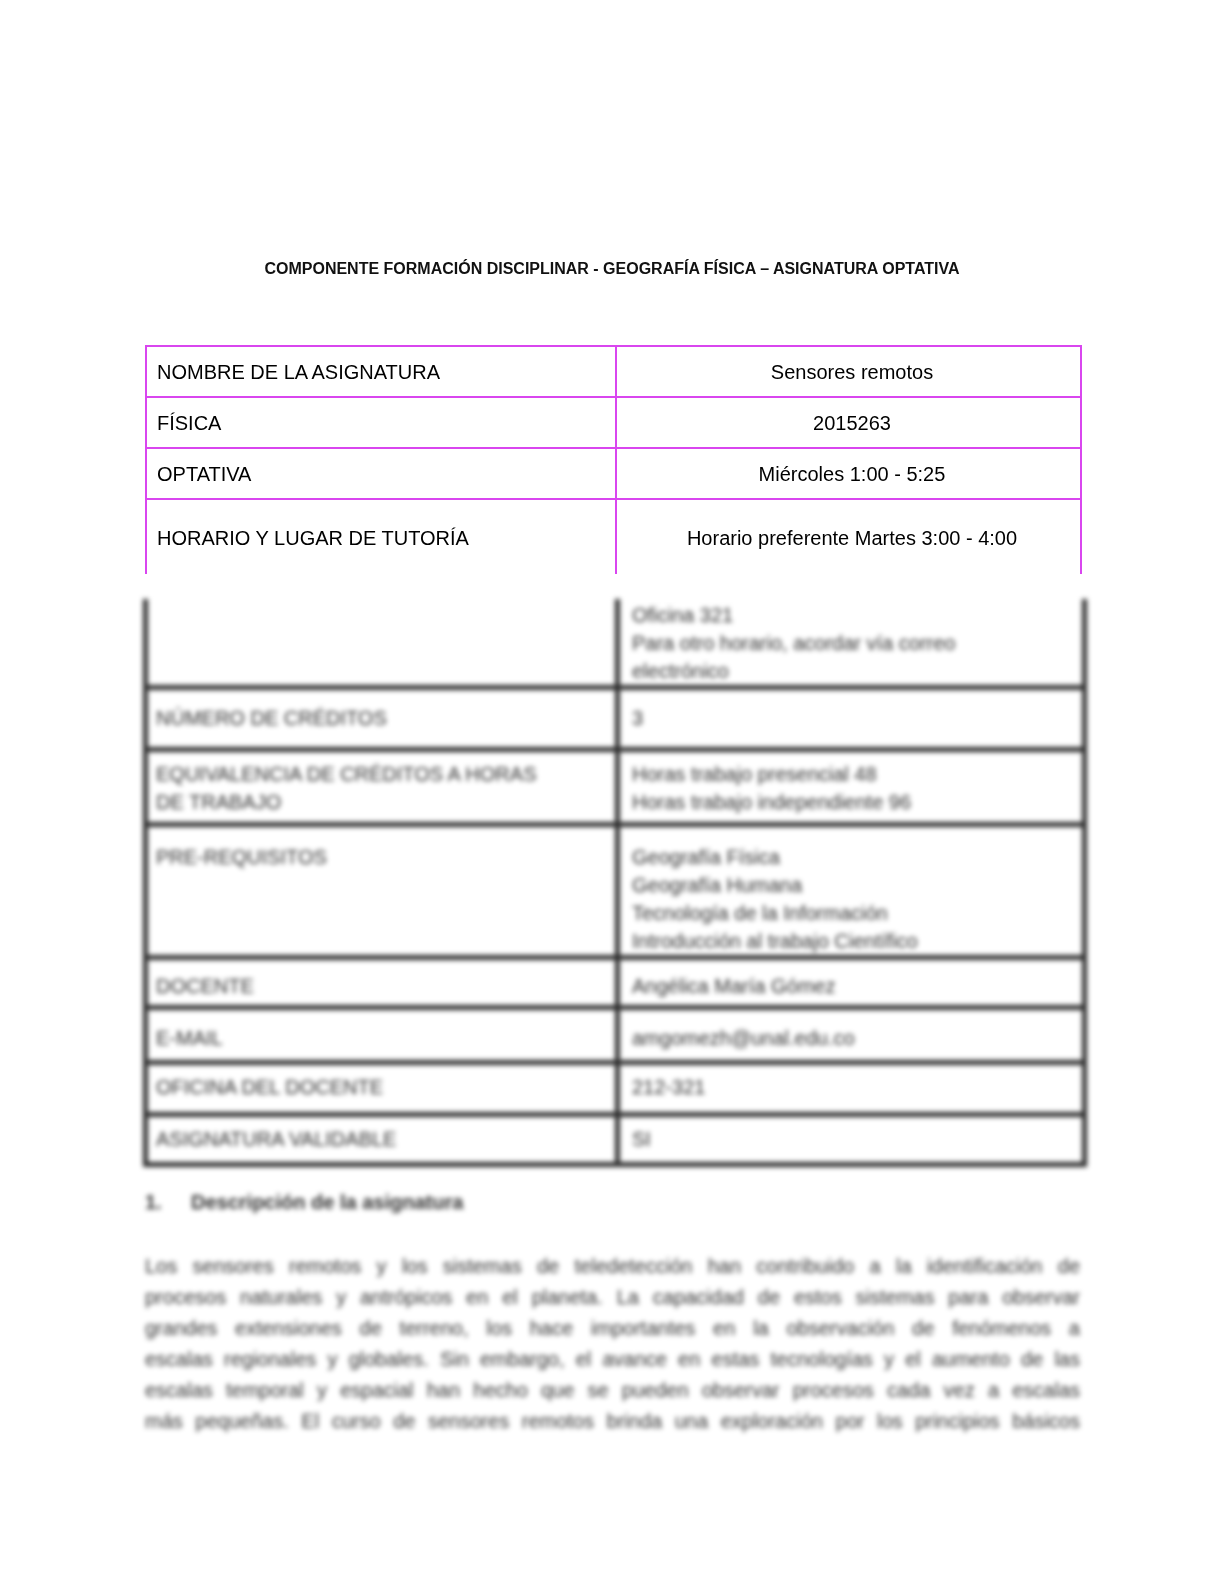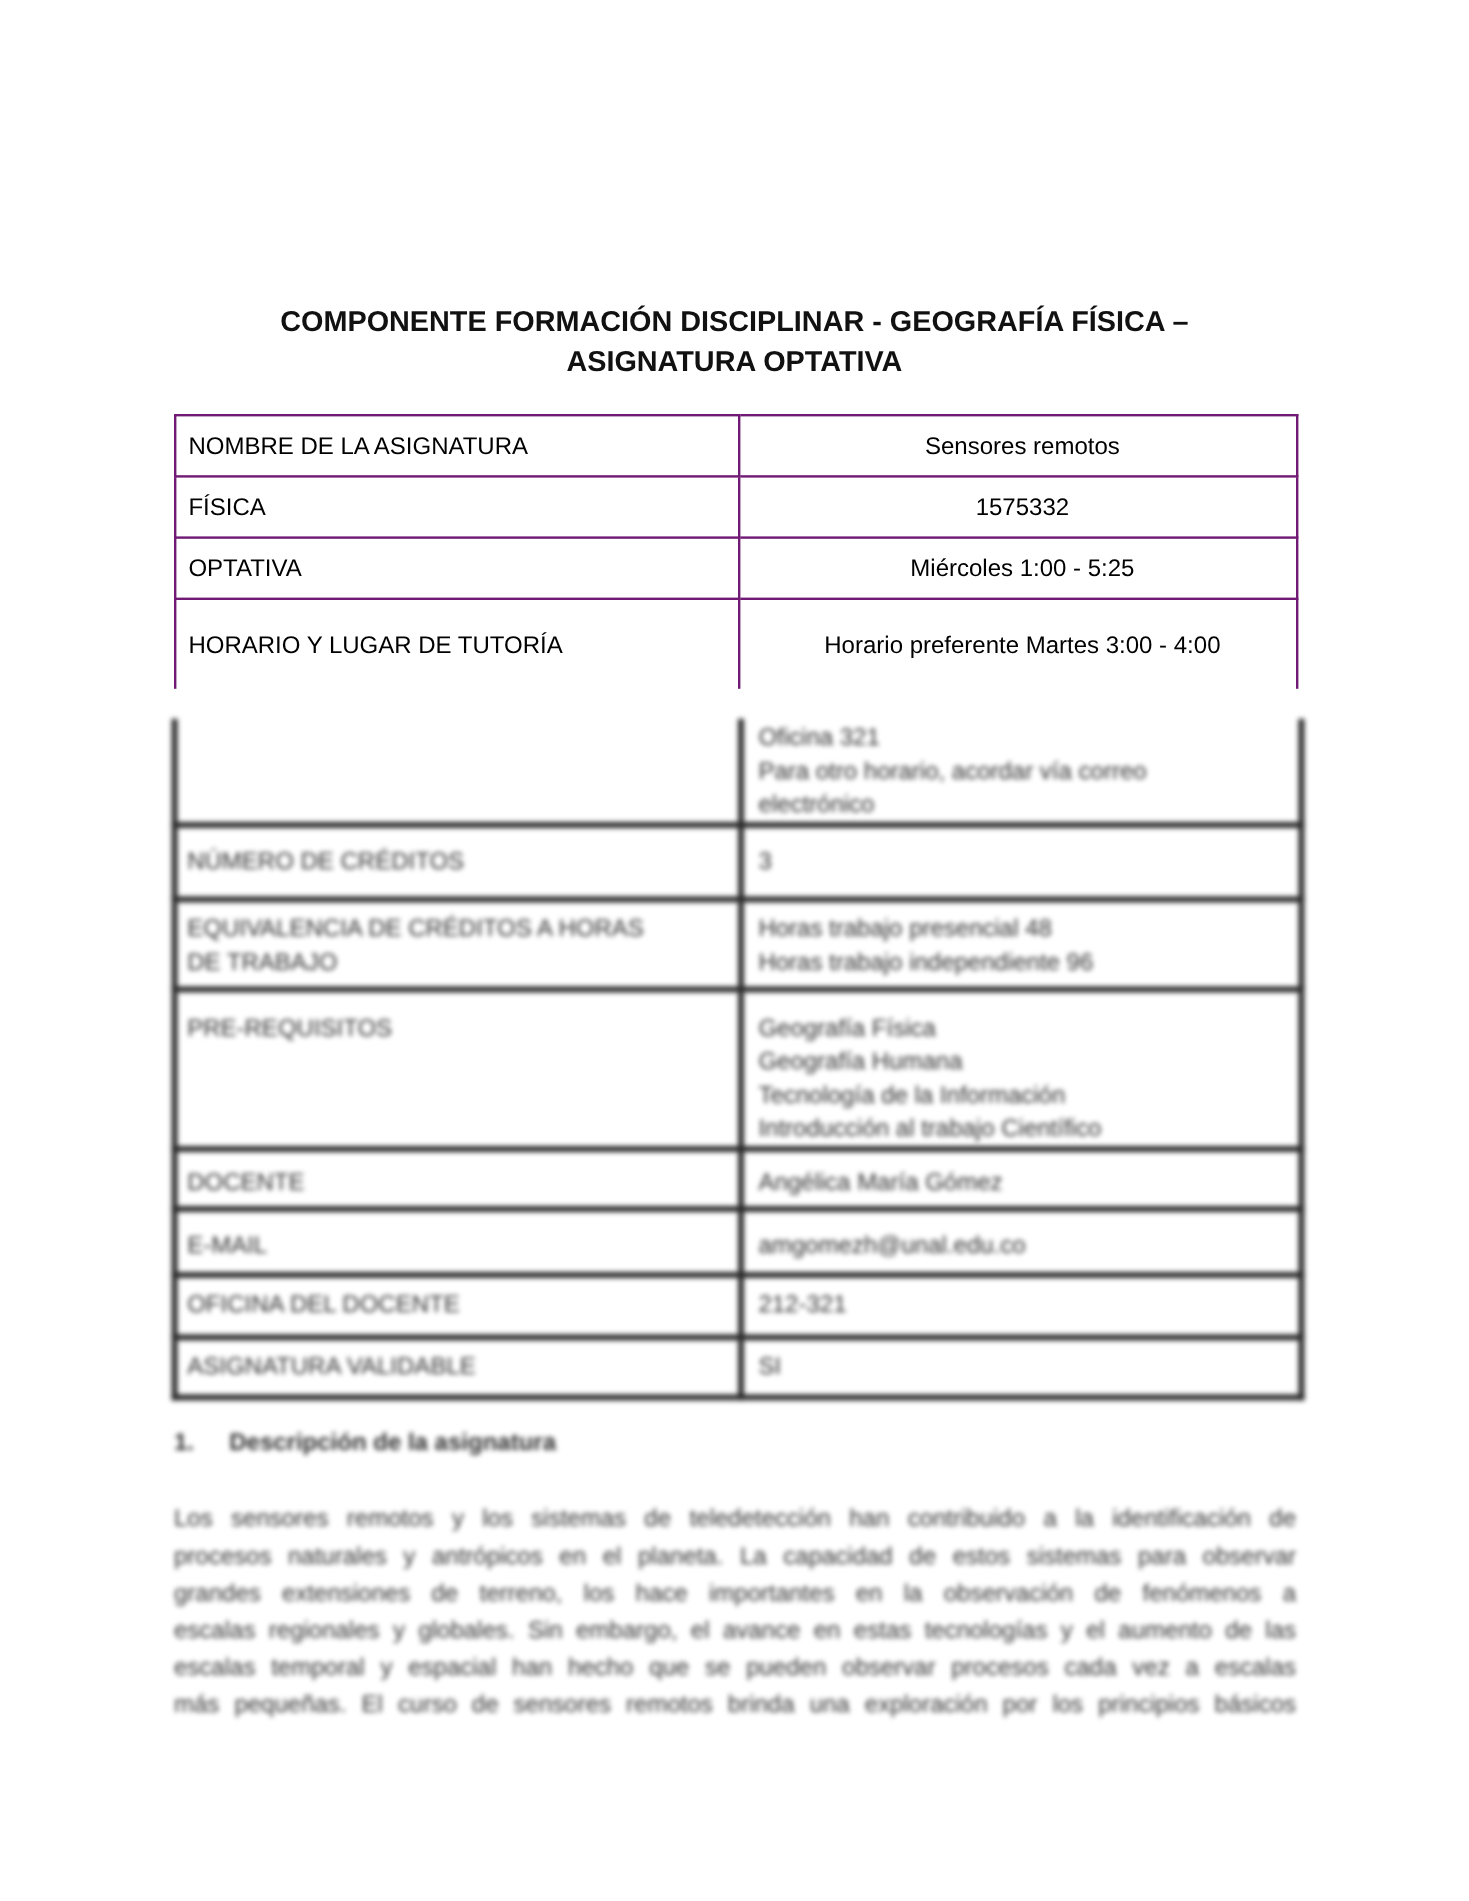--- a/index.html
+++ b/index.html
@@ -15,38 +15,38 @@
     font-family: "Liberation Sans", "DejaVu Sans", sans-serif;
     color: #000000;
     overflow: hidden;
   }
   .doc-title {
     position: absolute;
     top: 252px;
     left: 172px;
     width: 880px;
     text-align: center;
-    font-size: 24px;
+    font-size: 16px;
     font-weight: bold;
     line-height: 33px;
     color: #111111;
   }
   
   table.sharp-table {
     position: absolute;
     left: 145px;
     top: 345px;
     width: 935px;
     border-collapse: collapse;
     table-layout: fixed;
     font-size: 20px;
     color: #000000;
   }
   table.sharp-table td {
-    border: 2px solid #701a75;
+    border: 2px solid #d946ef;
     padding: 0 10px;
     height: 49px;
     vertical-align: middle;
     line-height: 26px;
     white-space: pre-line;
     overflow: hidden;
   }
   table.sharp-table td.val { padding-left: 17px; text-align: center; }
   table.sharp-table tr.tut td {
     border-bottom: none;
@@ -140,21 +140,21 @@
         <col style="width:470px">
         <col style="width:465px">
       </colgroup>
     <tbody>
       <tr>
         <td class="lbl">NOMBRE DE LA ASIGNATURA</td>
         <td class="val">Sensores remotos</td>
       </tr>
       <tr>
         <td class="lbl">FÍSICA</td>
-        <td class="val">1575332</td>
+        <td class="val">2015263</td>
       </tr>
       <tr>
         <td class="lbl">OPTATIVA</td>
         <td class="val">Miércoles 1:00 - 5:25</td>
       </tr>
       <tr class="tut">
         <td class="lbl">HORARIO Y LUGAR DE TUTORÍA</td>
         <td class="val">Horario preferente Martes 3:00 - 4:00</td>
       </tr>
     </tbody>

